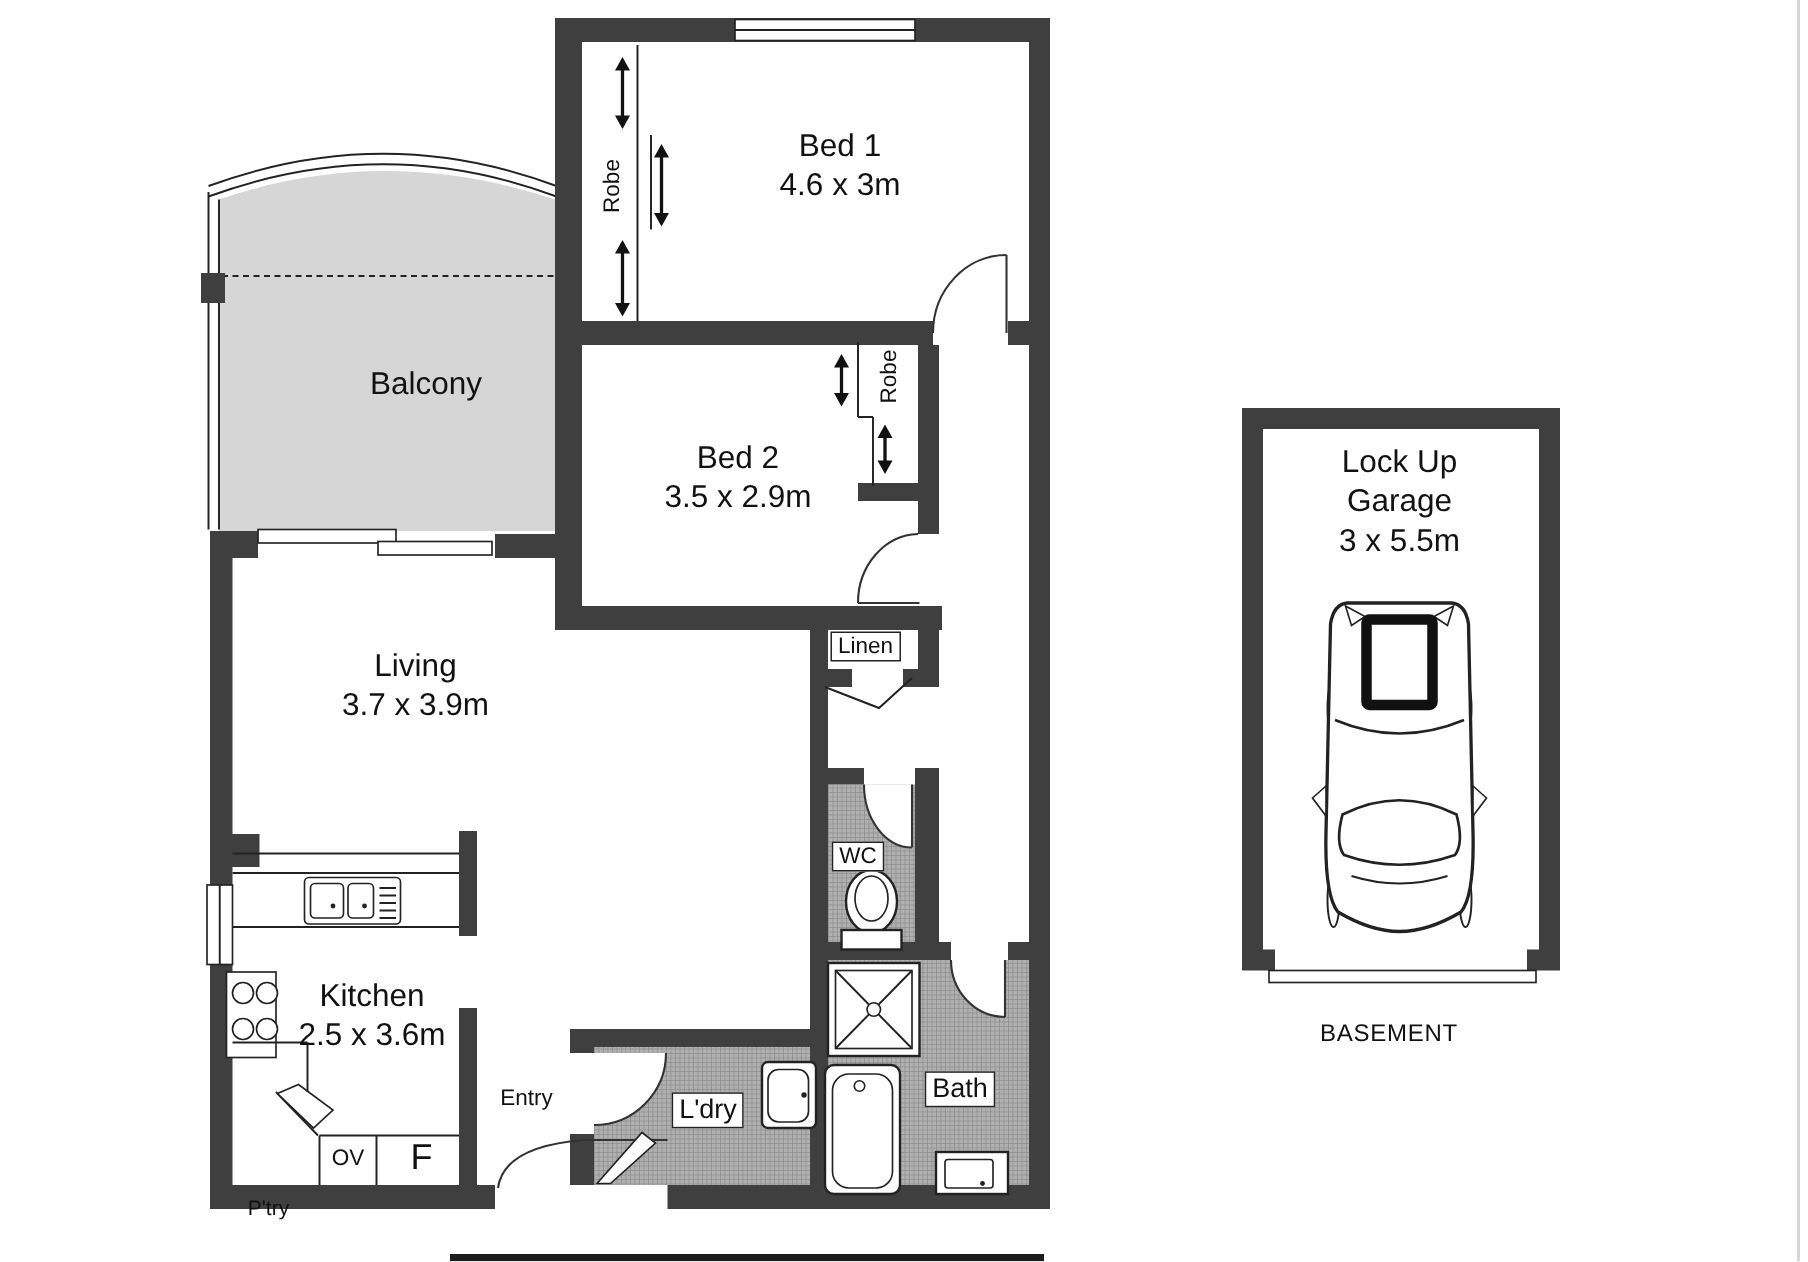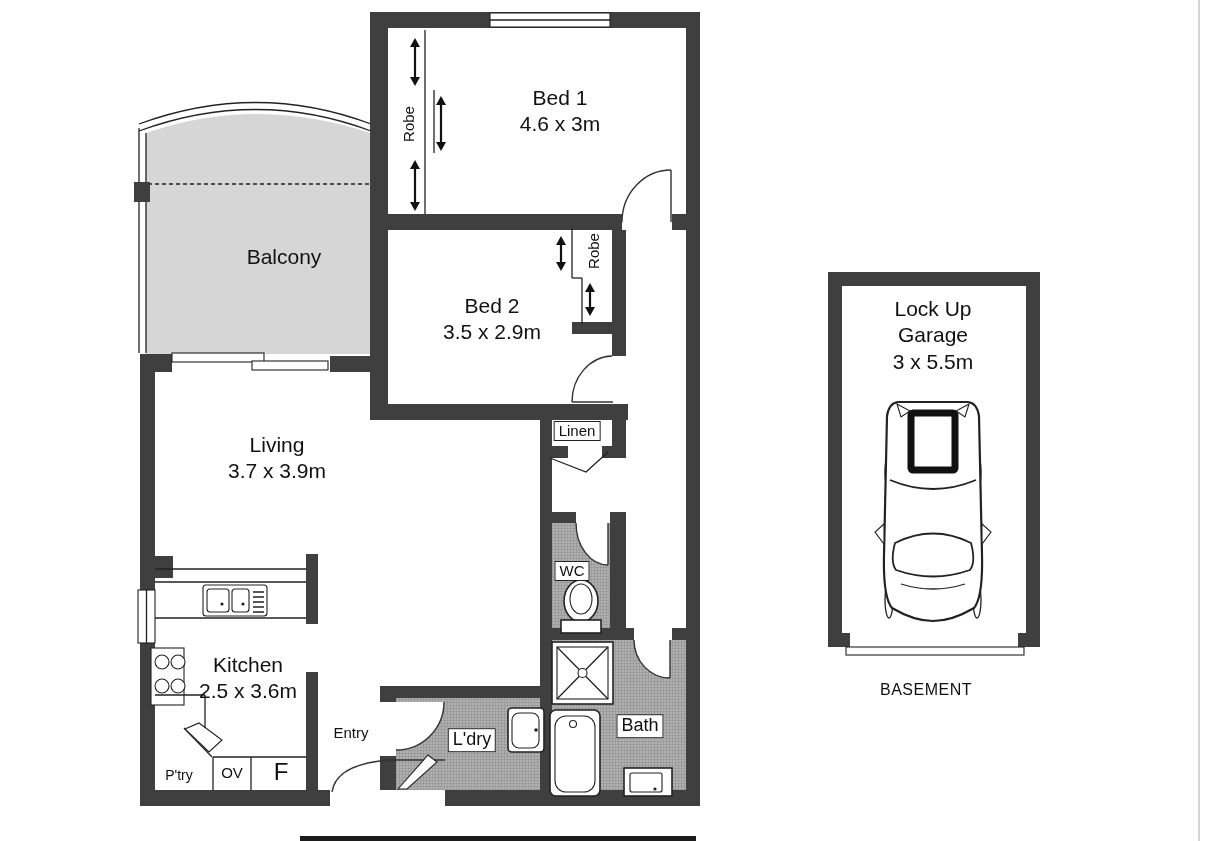--- a/index.html
+++ b/index.html
@@ -292,21 +292,21 @@
   </div>
 
   <div class="lbl boxed small" style="left:577px;top:431px;">
     <span>Linen</span>
   </div>
 
   <div class="lbl small" style="left:351px;top:733px;">
     <span>Entry</span>
   </div>
 
-  <div class="lbl tiny" style="left:179px;top:776px;">
+  <div class="lbl tiny" style="left:179px;top:806px;">
     <span>P'try</span>
   </div>
 
   <div class="lbl small" style="left:232px;top:773px;">
     <span>OV</span>
   </div>
 
   <div class="lbl big" style="left:281px;top:772px;">
     <span>F</span>
   </div>

